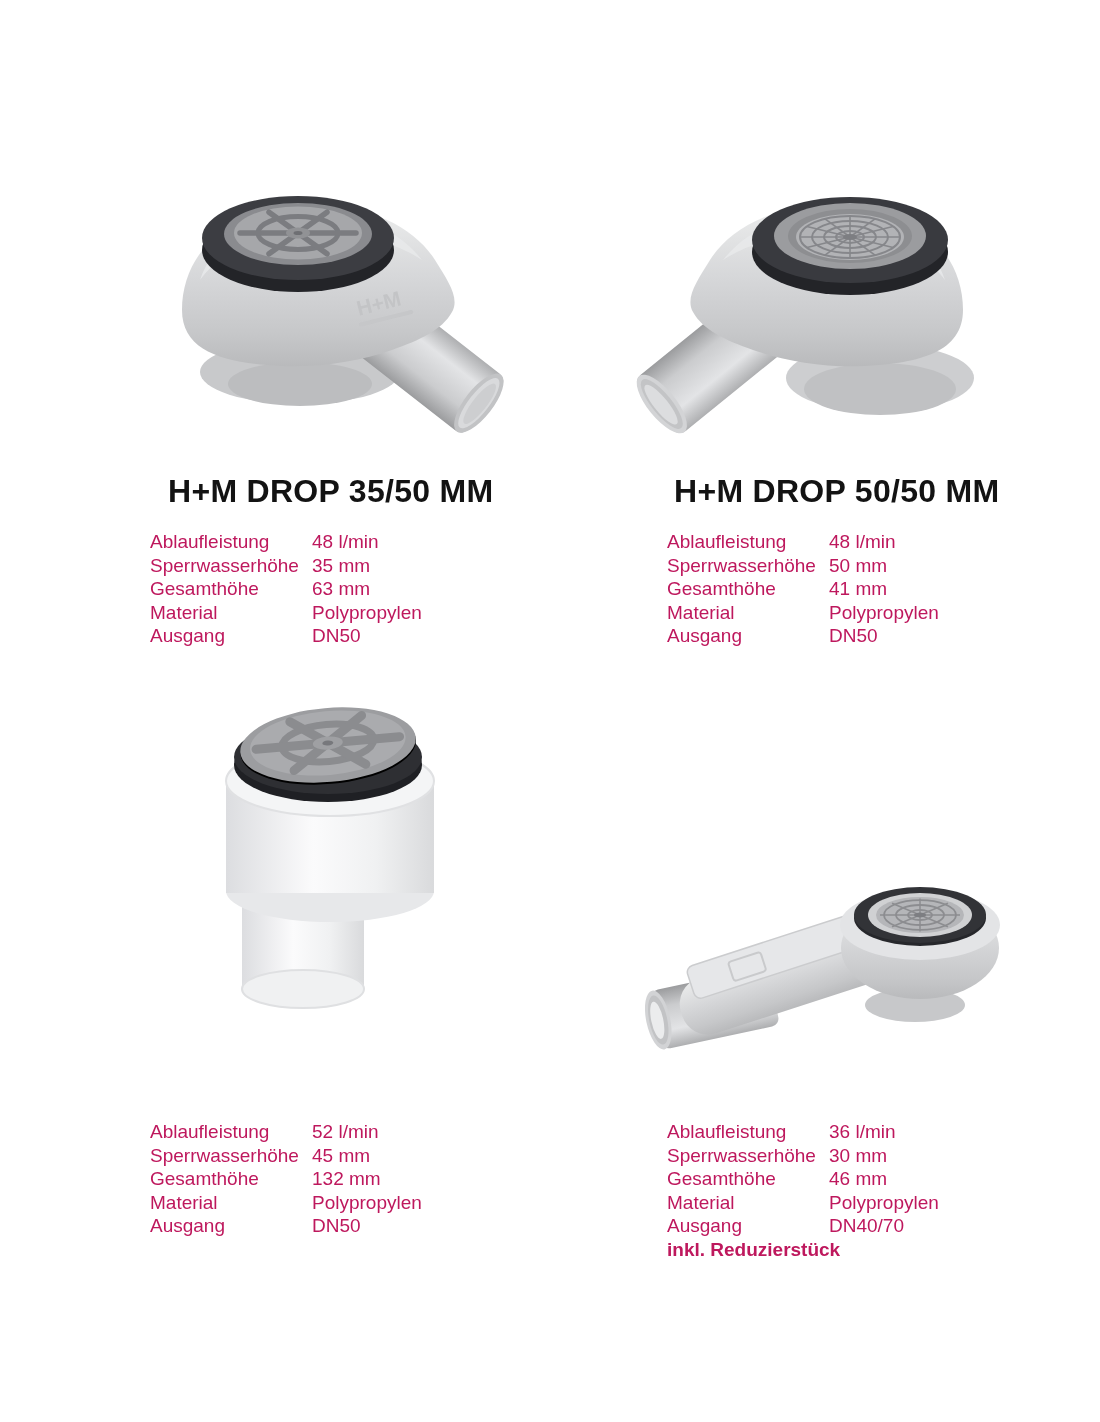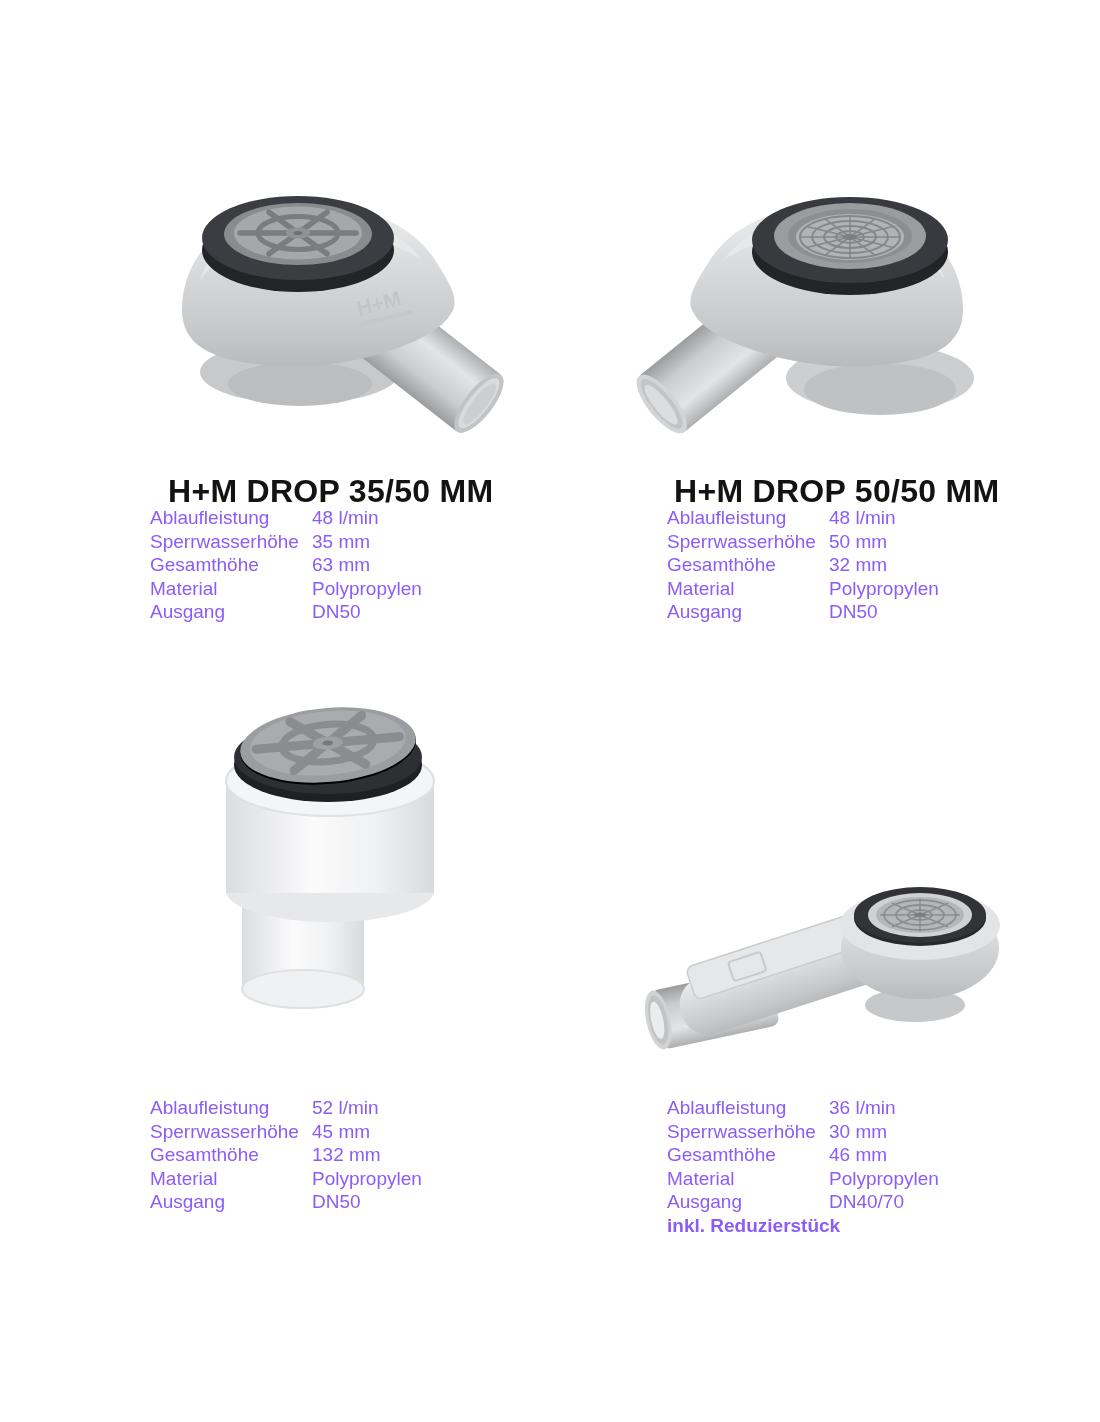--- a/index.html
+++ b/index.html
@@ -15,21 +15,21 @@
   .product-illustration { position: absolute; }
   .product-title {
     position: absolute;
     font-size: 32px;
     line-height: 32px;
     font-weight: 800;
     letter-spacing: 0.3px;
     color: #131313;
     white-space: nowrap;
   }
-  .spec-table { position: absolute; font-size: 19px; color: #8b5cf6; }
+  .spec-table { position: absolute; font-size: 19px; color: #be185d; margin-top: 24px; }
   .spec-row { display: flex; line-height: 23.5px; }
   .spec-label { width: 162px; flex: 0 0 162px; }
   .spec-value { white-space: nowrap; }
   .spec-note { line-height: 23.5px; font-weight: bold; }
 
   
   #img-1   { left: 130px; top: 160px; width: 390px; height: 285px; }
   #title-1 { left: 168px; top: 448px; }
   #specs-1 { left: 150px; top: 506px; }
 
@@ -180,21 +180,21 @@
       <div class="spec-row">
         <span class="spec-label">Ablaufleistung</span>
         <span class="spec-value">48 l/min</span>
       </div>
       <div class="spec-row">
         <span class="spec-label">Sperrwasserhöhe</span>
         <span class="spec-value">50 mm</span>
       </div>
       <div class="spec-row">
         <span class="spec-label">Gesamthöhe</span>
-        <span class="spec-value">32 mm</span>
+        <span class="spec-value">41 mm</span>
       </div>
       <div class="spec-row">
         <span class="spec-label">Material</span>
         <span class="spec-value">Polypropylen</span>
       </div>
       <div class="spec-row">
         <span class="spec-label">Ausgang</span>
         <span class="spec-value">DN50</span>
       </div>
     </div>

